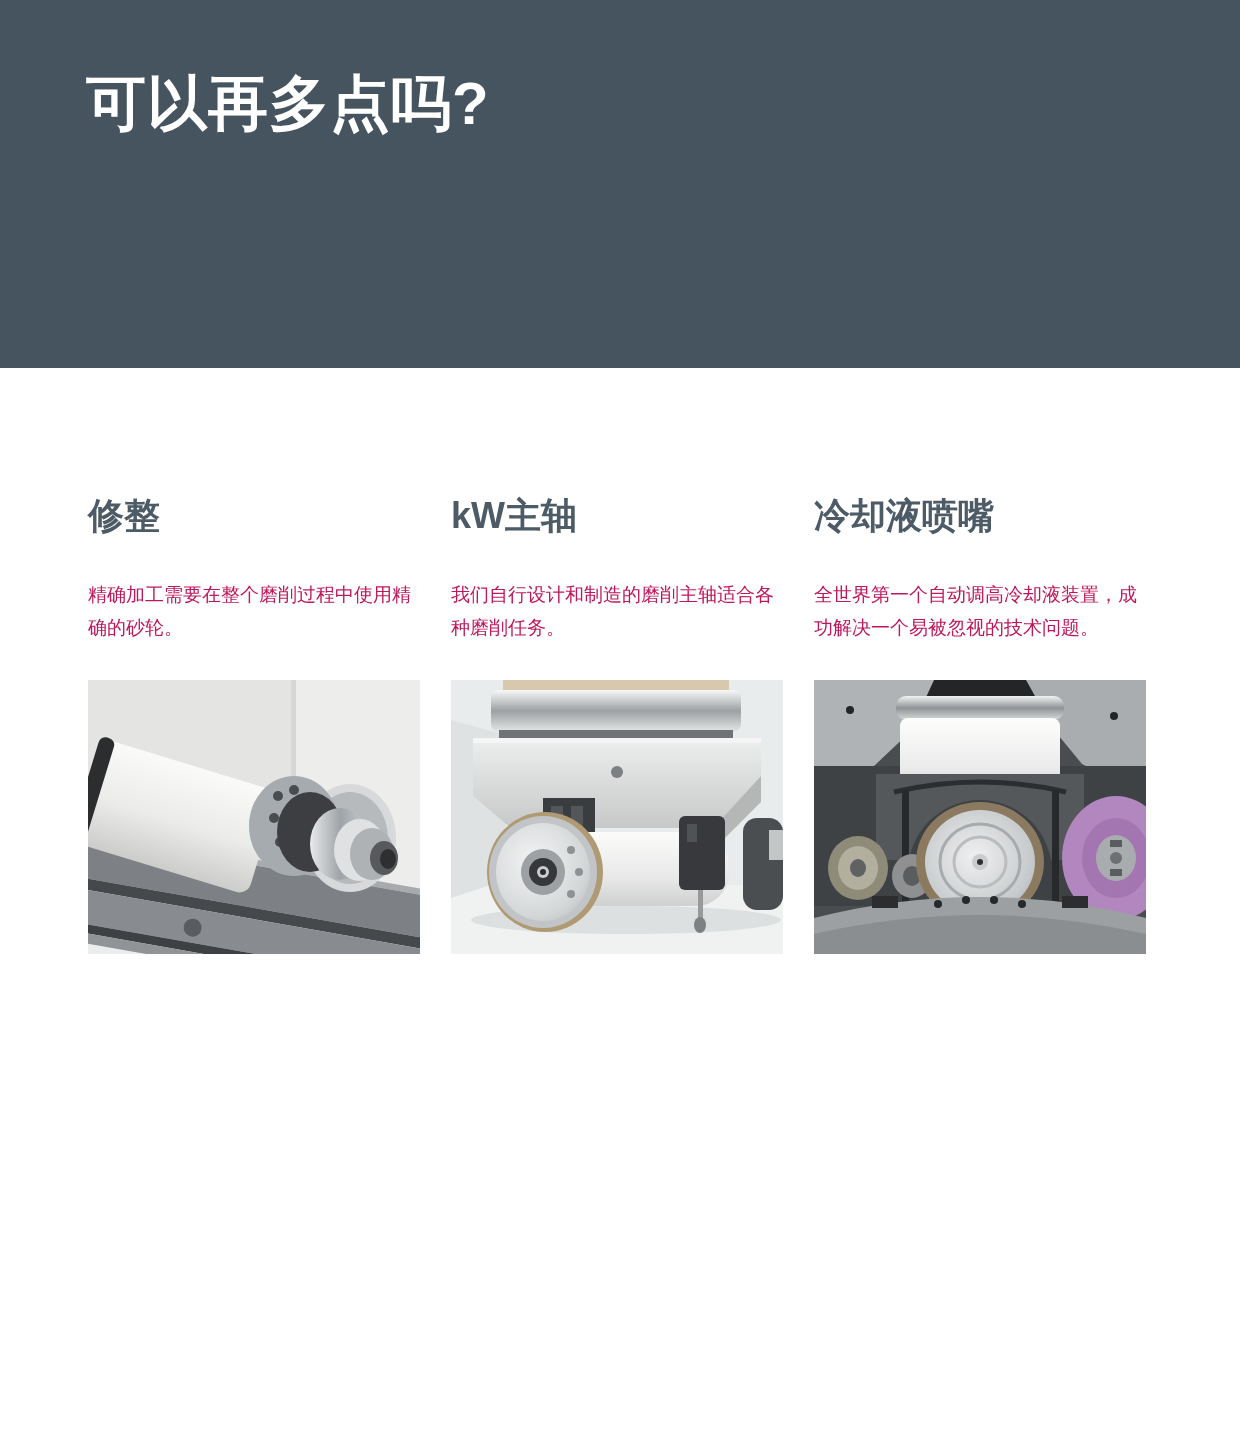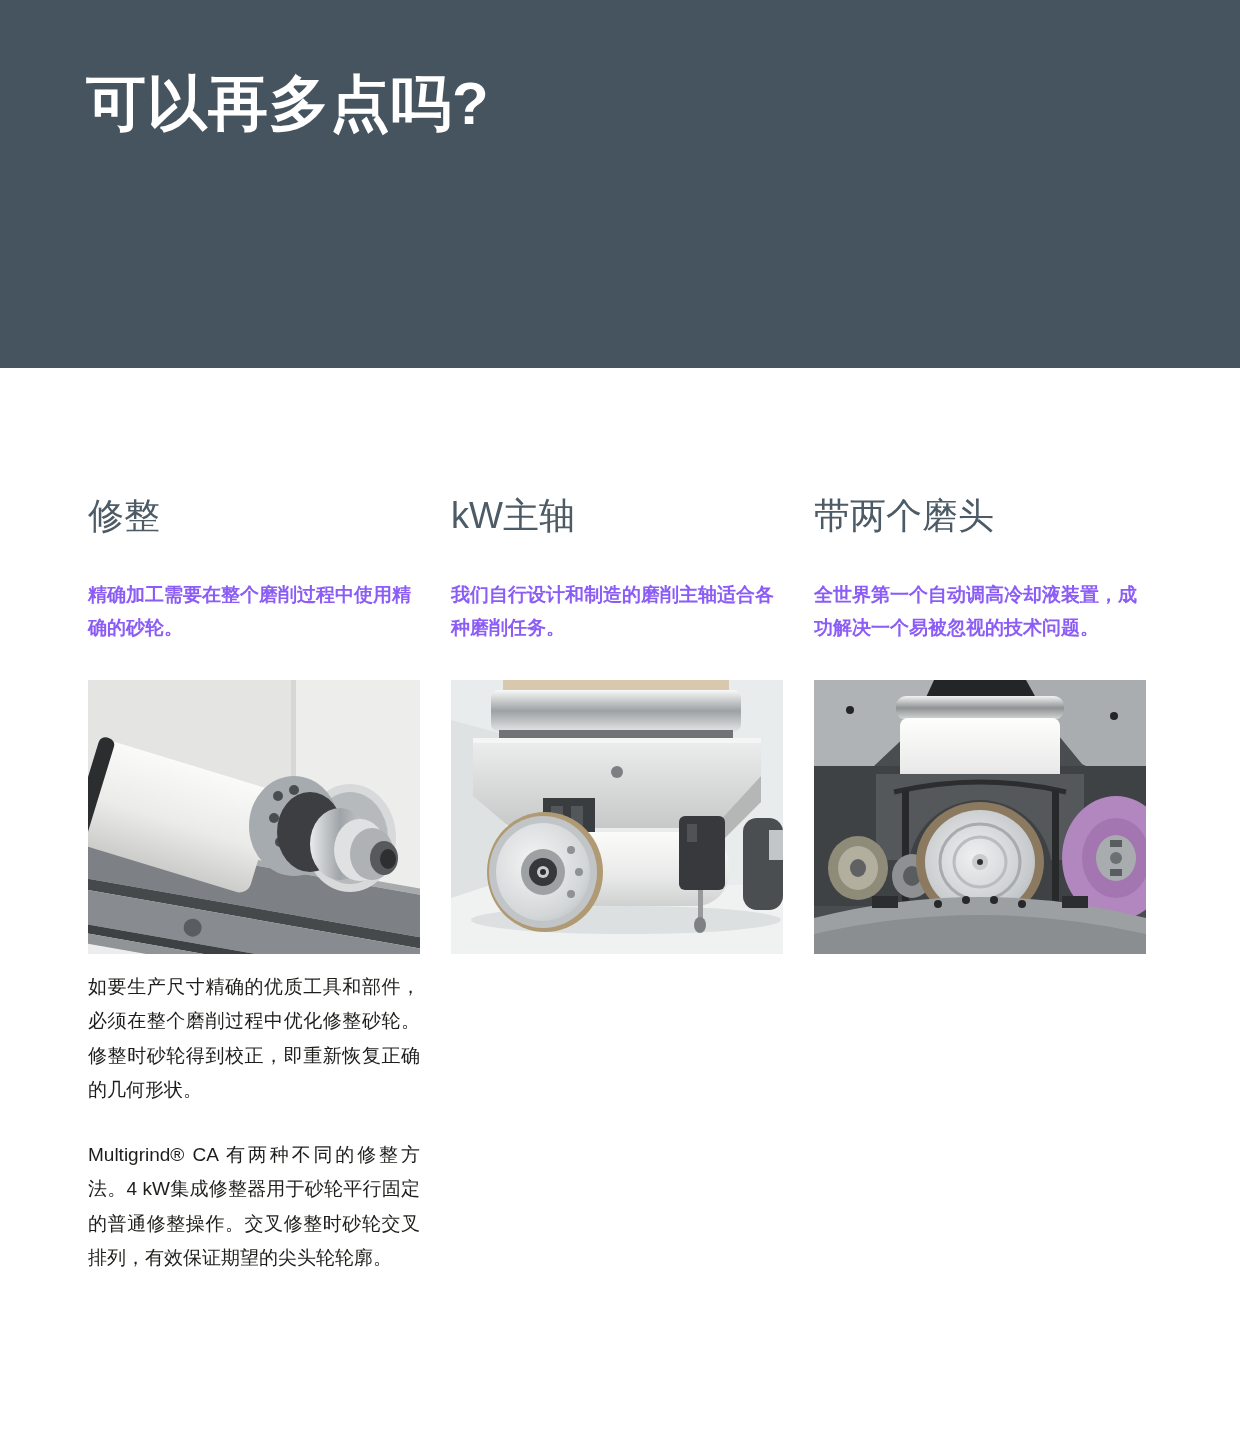--- a/index.html
+++ b/index.html
@@ -31,29 +31,29 @@
   .cols {
     display: grid;
     grid-template-columns: 332px 332px 332px;
     column-gap: 31px;
     padding: 128px 0 0 88px;
   }
   .col h2 {
     margin: 0 0 42px 0;
     font-size: 36px;
     line-height: 1.1;
-    font-weight: normal;
+    font-weight: bold;
     color: #4c5b66;
   }
   .intro {
     margin: 0 0 36px 0;
     font-size: 19px;
     line-height: 33px;
-    font-weight: bold;
-    color: #8b5cf6;
+    font-weight: normal;
+    color: #be185d;
   }
   .photo {
     display: block;
     width: 332px;
     height: 274px;
     margin: 0 0 16px 0;
   }
   .body p {
     margin: 0;
     font-size: 19px;
@@ -118,24 +118,20 @@
         <circle cx="186" cy="138" r="5" fill="#4a4d50"></circle>
         <circle cx="192" cy="162" r="5" fill="#4a4d50"></circle>
         <ellipse cx="222" cy="152" rx="33" ry="40" fill="#3c3e41"></ellipse>
         <ellipse cx="252" cy="164" rx="30" ry="36" fill="url(#p1disc)"></ellipse>
         <ellipse cx="272" cy="170" rx="26" ry="31" fill="#dfe1e2"></ellipse>
         <ellipse cx="284" cy="174" rx="22" ry="26" fill="#aeb2b5"></ellipse>
         <ellipse cx="296" cy="178" rx="14" ry="17" fill="#57595c"></ellipse>
         <ellipse cx="300" cy="179" rx="8" ry="10" fill="#2e2f31"></ellipse>
       </svg>
 
-      <div class="body">
-        <p>如要生产尺寸精确的优质工具和部件，必须在整个磨削过程中优化修整砂轮。修整时砂轮得到校正，即重新恢复正确的几何形状。</p>
-        <p>Multigrind® CA 有两种不同的修整方法。4 kW集成修整器用于砂轮平行固定的普通修整操作。交叉修整时砂轮交叉排列，有效保证期望的尖头轮轮廓。</p>
-      </div>
     </section>
 
     <section class="col">
       <h2>kW主轴</h2>
       <p class="intro">我们自行设计和制造的磨削主轴适合各种磨削任务。</p>
 
       <svg class="photo" viewBox="0 0 332 274" aria-hidden="true">
         <defs>
           <linearGradient id="p2chrome" x1="0" y1="0" x2="0" y2="1">
             <stop offset="0" stop-color="#f7f8f8"></stop>
@@ -186,21 +182,21 @@
         <circle cx="120" cy="214" r="4" fill="#8e9294"></circle>
         <ellipse cx="92" cy="192" rx="22" ry="23" fill="#9da1a4"></ellipse>
         <ellipse cx="92" cy="192" rx="14" ry="14" fill="#35373a"></ellipse>
         <circle cx="92" cy="192" r="6" fill="#caccce"></circle>
         <circle cx="92" cy="192" r="3" fill="#2a2c2e"></circle>
       </svg>
 
     </section>
 
     <section class="col">
-      <h2>带两个磨头</h2>
+      <h2>冷却液喷嘴</h2>
       <p class="intro">全世界第一个自动调高冷却液装置，成功解决一个易被忽视的技术问题。</p>
 
       <svg class="photo" viewBox="0 0 332 274" aria-hidden="true">
         <defs>
           <linearGradient id="p3chrome" x1="0" y1="0" x2="0" y2="1">
             <stop offset="0" stop-color="#f2f3f3"></stop>
               <stop offset="0.5" stop-color="#8f9395"></stop>
               <stop offset="1" stop-color="#d9dbdb"></stop>
           </linearGradient>
           <linearGradient id="p3drum" x1="0" y1="0" x2="0" y2="1">

